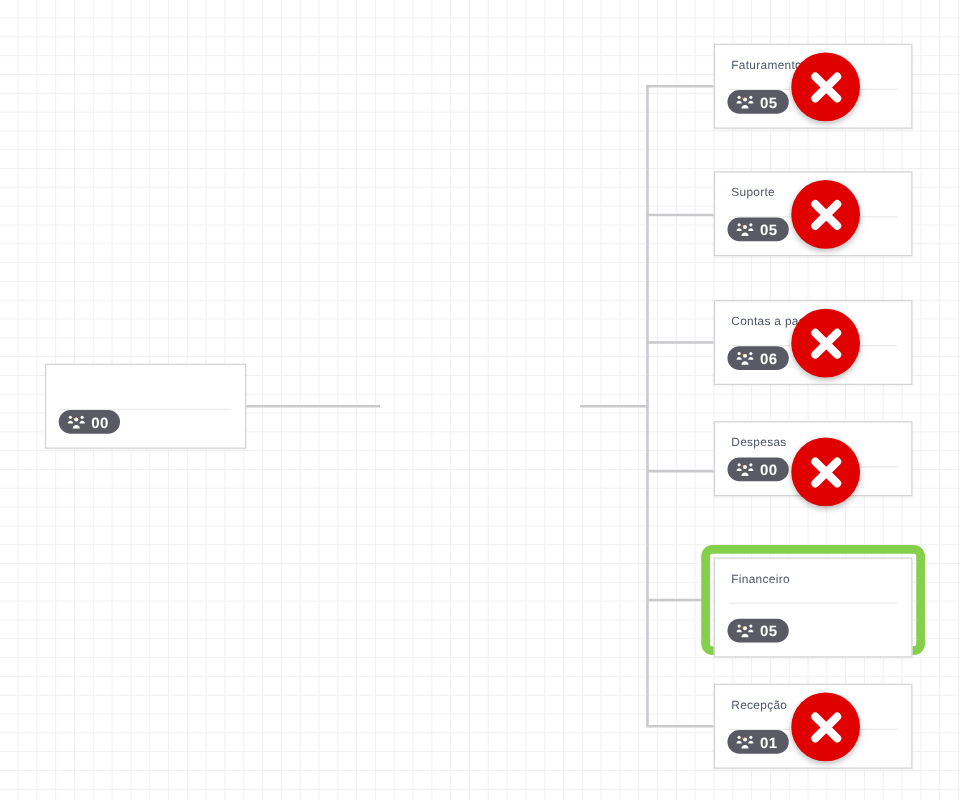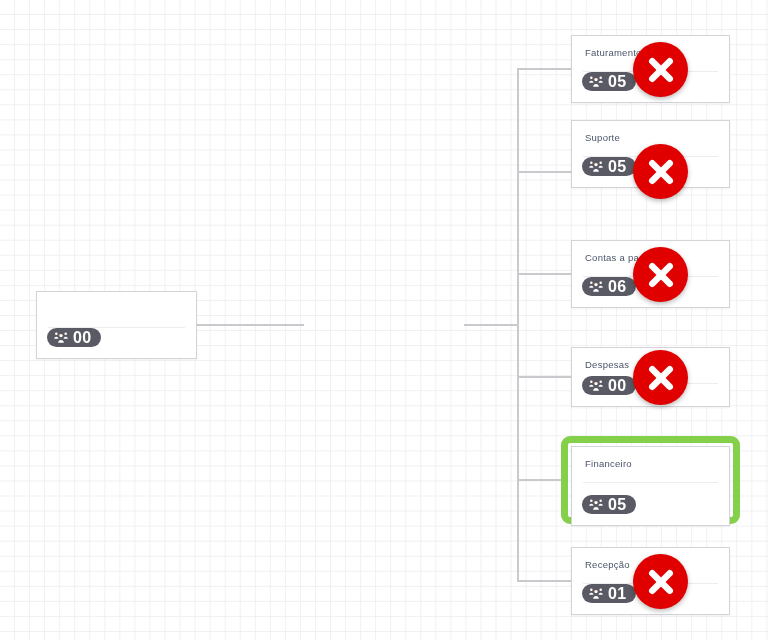--- a/index.html
+++ b/index.html
@@ -66,21 +66,21 @@
     height: 19px;
     display: flex;
     align-items: center;
     gap: 5px;
     padding: 0 9px 0 7px;
     background: #5a5a64;
     border-radius: 10px;
     box-sizing: border-box;
   }
   .badge .count {
-    font-size: 16px;
+    font-size: 12px;
     font-weight: bold;
     color: #ffffff;
     line-height: 1;
     letter-spacing: 0.4px;
   }
   .badge .ppl-icon { display: block; }
 
   
   .ring {
     position: absolute;
@@ -148,21 +148,21 @@
       </div>
     </div>
     <div class="xmark" style="left: 633px; top: 42px;">
       <svg width="30" height="30" viewBox="0 0 24 24">
         <g stroke="#ffffff" stroke-width="5.2" stroke-linecap="round">
           <line x1="5" y1="5" x2="19" y2="19"></line>
           <line x1="19" y1="5" x2="5" y2="19"></line>
         </g>
       </svg>
     </div>
-    <div class="node" style="left: 571px; top: 120px; width: 159px; height: 68px; text-align: right;">
+    <div class="node" style="left: 571px; top: 137px; width: 159px; height: 68px; text-align: right;">
       <div class="title">Suporte</div>
       <div class="divider"></div>
       <div class="badge">
         <svg width="14" height="12" viewBox="0 0 28 24" class="ppl-icon">
           <path d="M4.6 6.2a2.5 2.5 0 1 0 0-5 2.5 2.5 0 0 0 0 5z" fill="#ffffff"></path>
           <path d="M0.4 13.4c0-2.4 1.9-4.1 4.2-4.1s4.2 1.7 4.2 4.1H0.4z" fill="#ffffff"></path>
           <path d="M23.4 6.2a2.5 2.5 0 1 0 0-5 2.5 2.5 0 0 0 0 5z" fill="#ffffff"></path>
           <path d="M19.2 13.4c0-2.4 1.9-4.1 4.2-4.1s4.2 1.7 4.2 4.1h-8.4z" fill="#ffffff"></path>
           <path d="M14 10.5a3.3 3.3 0 1 0 0-6.6 3.3 3.3 0 0 0 0 6.6z" fill="#ffffff"></path>
           <path d="M8.3 21.4c0-3.2 2.5-5.6 5.7-5.6s5.7 2.4 5.7 5.6H8.3z" fill="#ffffff"></path>
@@ -196,21 +196,21 @@
       </div>
     </div>
     <div class="xmark" style="left: 633px; top: 247px;">
       <svg width="30" height="30" viewBox="0 0 24 24">
         <g stroke="#ffffff" stroke-width="5.2" stroke-linecap="round">
           <line x1="5" y1="5" x2="19" y2="19"></line>
           <line x1="19" y1="5" x2="5" y2="19"></line>
         </g>
       </svg>
     </div>
-    <div class="node" style="left: 571px; top: 347px; width: 159px; height: 60px;">
+    <div class="node" style="left: 571px; top: 337px; width: 159px; height: 60px;">
       <div class="title">Despesas</div>
       <div class="divider"></div>
       <div class="badge">
         <svg width="14" height="12" viewBox="0 0 28 24" class="ppl-icon">
           <path d="M4.6 6.2a2.5 2.5 0 1 0 0-5 2.5 2.5 0 0 0 0 5z" fill="#ffffff"></path>
           <path d="M0.4 13.4c0-2.4 1.9-4.1 4.2-4.1s4.2 1.7 4.2 4.1H0.4z" fill="#ffffff"></path>
           <path d="M23.4 6.2a2.5 2.5 0 1 0 0-5 2.5 2.5 0 0 0 0 5z" fill="#ffffff"></path>
           <path d="M19.2 13.4c0-2.4 1.9-4.1 4.2-4.1s4.2 1.7 4.2 4.1h-8.4z" fill="#ffffff"></path>
           <path d="M14 10.5a3.3 3.3 0 1 0 0-6.6 3.3 3.3 0 0 0 0 6.6z" fill="#ffffff"></path>
           <path d="M8.3 21.4c0-3.2 2.5-5.6 5.7-5.6s5.7 2.4 5.7 5.6H8.3z" fill="#ffffff"></path>

